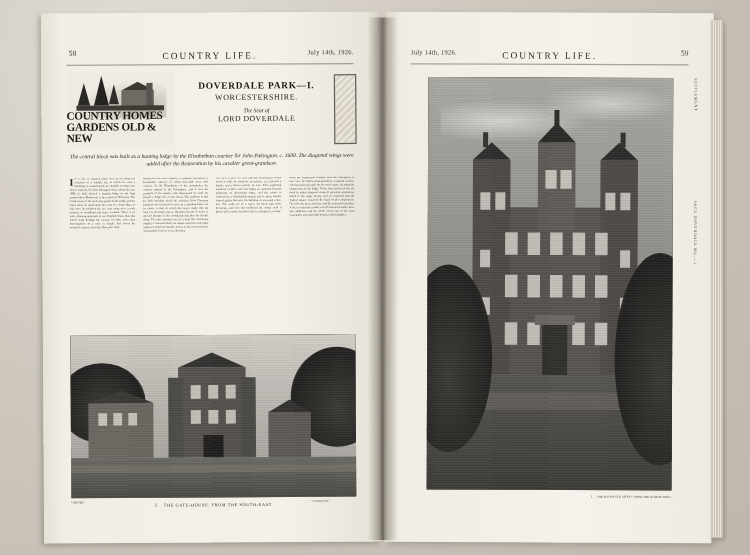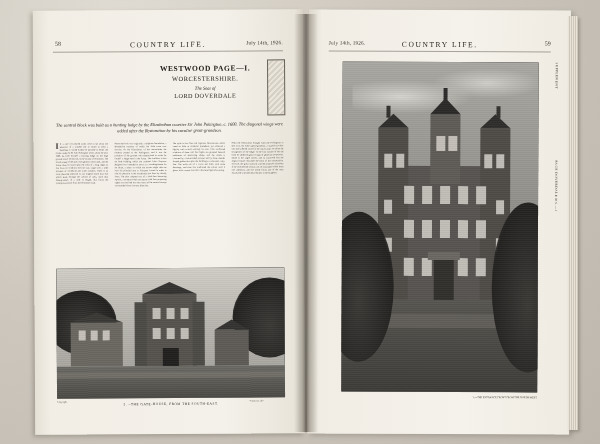--- a/index.html
+++ b/index.html
@@ -320,23 +320,40 @@
   <div class="book">
 
     <div class="page left">
 
       <div class="folio l">58</div>
       <div class="runhead">COUNTRY LIFE.</div>
       <div class="issue-date l">July 14th, 1926.</div>
       <div class="rule" style="left:20px;top:41px;width:230px;"></div>
 
       <div class="masthead">
+        <div class="mast-art">
+
+          <div style="position:absolute;left:2px;top:2px;width:82px;height:54px;background:#efebe2;"></div>
+          <div style="position:absolute;left:6px;top:6px;width:74px;height:30px;background:
+               radial-gradient(ellipse at 70% 80%, #b9b5ab 0%, #efebe2 70%);"></div>
+
+          <div class="house" style="left:44px;top:14px;width:26px;height:14px;background:#6e6b64;"></div>
+          <div class="roof" style="left:44px;top:7px;border-left-width:13px;border-right-width:13px;border-bottom-width:7px;border-bottom-color:#3b3934;"></div>
+          <div class="tower" style="left:64px;top:8px;width:5px;height:20px;background:#585550;"></div>
+
+          <div style="position:absolute;left:9px;top:8px;width:0;height:0;border-left:5px solid transparent;border-right:5px solid transparent;border-bottom:18px solid #2a2926;"></div>
+          <div style="position:absolute;left:22px;top:2px;width:0;height:0;border-left:6px solid transparent;border-right:6px solid transparent;border-bottom:24px solid #24231f;"></div>
+          <div style="position:absolute;left:34px;top:9px;width:0;height:0;border-left:4px solid transparent;border-right:4px solid transparent;border-bottom:16px solid #2f2e2a;"></div>
+          <div style="position:absolute;left:8px;top:26px;width:70px;height:4px;background:#3d3b36;"></div>
+
+          <div class="mast-title" style="top:30px;">COUNTRY HOMES GARDENS OLD &amp; NEW</div>
+        </div>
 
         <div class="mast-right">
-          <div class="t1">WESTWOOD PAGE—I.</div>
+          <div class="t1">DOVERDALE PARK—I.</div>
           <div class="t2">WORCESTERSHIRE.</div>
           <div class="t3">The Seat of</div>
           <div class="t4">LORD DOVERDALE</div>
         </div>
 
         <div class="mast-orn" style="left:214px;top:2px;width:16px;height:54px;border-color:#3a352d;opacity:.75;
              background:repeating-linear-gradient(135deg,#e9e4da 0 2px,#cfc9bd 2px 4px);"></div>
       </div>
 
       <div class="standfirst">The central block was built as a hunting lodge by the Elizabethan courtier Sir John Pakington, c. 1600.  The diagonal wings were added after the Restoration by his cavalier great-grandson.</div>

